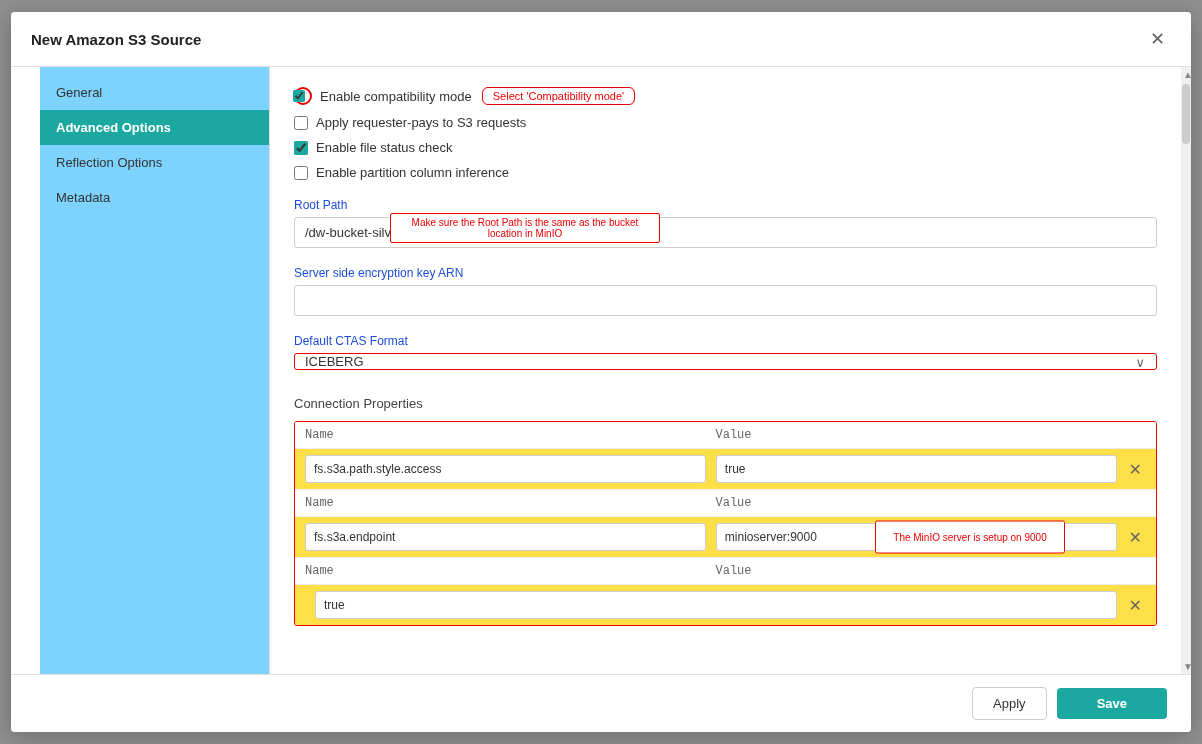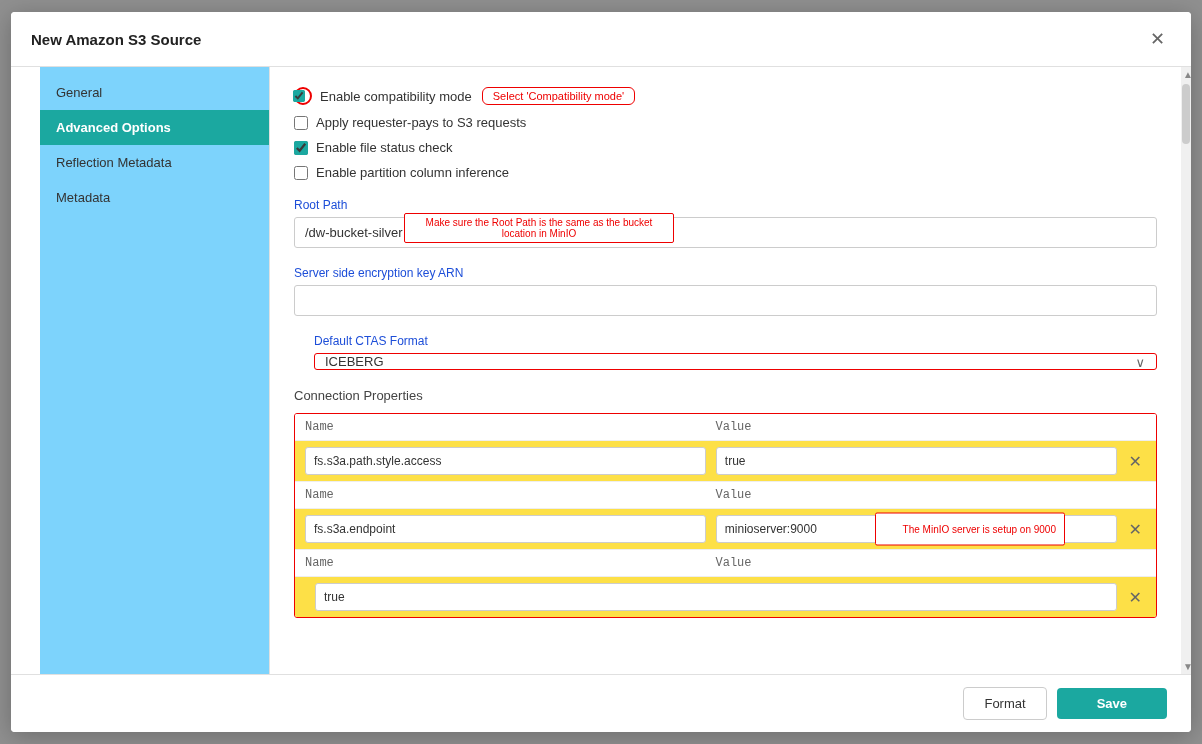--- a/index.html
+++ b/index.html
@@ -156,21 +156,21 @@
     .select-wrapper::after {
       content: '∨';
       position: absolute;
       right: 12px;
       top: 50%;
       transform: translateY(-50%);
       color: #666;
       pointer-events: none;
     }
     .connection-props-section {
-      margin-top: 18px;
+      margin-top: 26px;
     }
     .section-title {
       font-size: 13px;
       color: #444;
       margin-bottom: 10px;
       font-weight: 500;
     }
     .connection-props-box {
       border: 1.5px solid #e00;
       border-radius: 3px;
@@ -253,21 +253,21 @@
       color: #fff;
       font-weight: 600;
     }
     .root-path-field {
       position: relative;
       margin-bottom: 18px;
     }
     .root-path-annotation {
       position: absolute;
       top: -4px;
-      left: 110px;
+      left: 96px;
       background: #fff;
       border: 1.5px solid #e00;
       color: #e00;
       font-size: 10px;
       padding: 3px 8px;
       border-radius: 2px;
       width: 270px;
       text-align: center;
       z-index: 10;
     }
@@ -311,21 +311,21 @@
     <div class="modal-body">
 
       <div class="sidebar">
         <div class="sidebar-item">
           <span>General</span>
         </div>
         <div class="sidebar-item active">
           <span>Advanced Options</span>
         </div>
         <div class="sidebar-item">
-          <span>Reflection Metadata</span>
+          <span>Reflection Options</span>
         </div>
         <div class="sidebar-item">
           <span>Metadata</span>
         </div>
       </div>
 
       <div class="content-scroll-wrapper">
         <div class="content-area">
 
           <div class="form-section">
@@ -360,21 +360,21 @@
               <input type="text" class="text-input" value="/dw-bucket-silver" style="">
               <div class="root-path-annotation">Make sure the Root Path is the same as the bucket location in MinIO</div>
             </div>
           </div>
 
           <div class="form-section" style="margin-bottom:18px;">
             <div class="field-label">Server side encryption key ARN</div>
             <input type="text" class="text-input" value="" style="">
           </div>
 
-          <div class="form-section" style="margin-bottom:18px;margin-left:20px;">
+          <div class="form-section" style="margin-bottom:18px;">
             <div class="field-label">Default CTAS Format</div>
             <div class="select-wrapper">
               <select class="select-input">
                 <option>ICEBERG</option>
                 <option>PARQUET</option>
                 <option>ORC</option>
               </select>
             </div>
           </div>
 
@@ -397,21 +397,21 @@
               <div class="prop-header-row" style="border-top:1px solid #eee;">
                 <div class="prop-header-col name-col">Name</div>
                 <div class="prop-header-col value-col">Value</div>
                 <div style="width:30px;"></div>
               </div>
 
               <div class="prop-row prop-row-2" style="position:relative;">
                 <input type="text" class="prop-name-input" value="fs.s3a.endpoint" style="">
                 <input type="text" class="prop-value-input" value="minioserver:9000" style="">
                 <button class="prop-delete-btn">✕</button>
-                <div style="position:absolute; left:580px; top:50%; transform:translateY(-50%); background:#fff; border:1.5px solid #e00; color:#e00; font-size:10px; padding:10px 8px; border-radius:2px; width:190px; text-align:right; z-index:10;">The MinIO server is setup on 9000</div>
+                <div style="position:absolute; left:580px; top:50%; transform:translateY(-50%); background:#fff; border:1.5px solid #e00; color:#e00; font-size:10px; padding:10px 8px; border-radius:2px; width:190px; text-align:center; z-index:10;">The MinIO server is setup on 9000</div>
               </div>
 
               <div class="prop-header-row" style="border-top:1px solid #eee;">
                 <div class="prop-header-col name-col">Name</div>
                 <div class="prop-header-col value-col">Value</div>
                 <div style="width:30px;"></div>
               </div>
 
               <div class="prop-row">
                 <input type="text" class="prop-value-input" value="true" style="">
@@ -424,17 +424,17 @@
         <div class="scrollbar-right">
           <div class="scroll-arrow">▲</div>
           <div class="scrollbar-thumb"></div>
           <div style="flex:1;"></div>
           <div class="scroll-arrow">▼</div>
         </div>
       </div>
     </div>
 
     <div class="modal-footer">
-      <button class="btn-cancel">Format</button>
+      <button class="btn-cancel">Apply</button>
       <button class="btn-save">Save</button>
     </div>
   </div>
 </div>
 
 </body></html>

